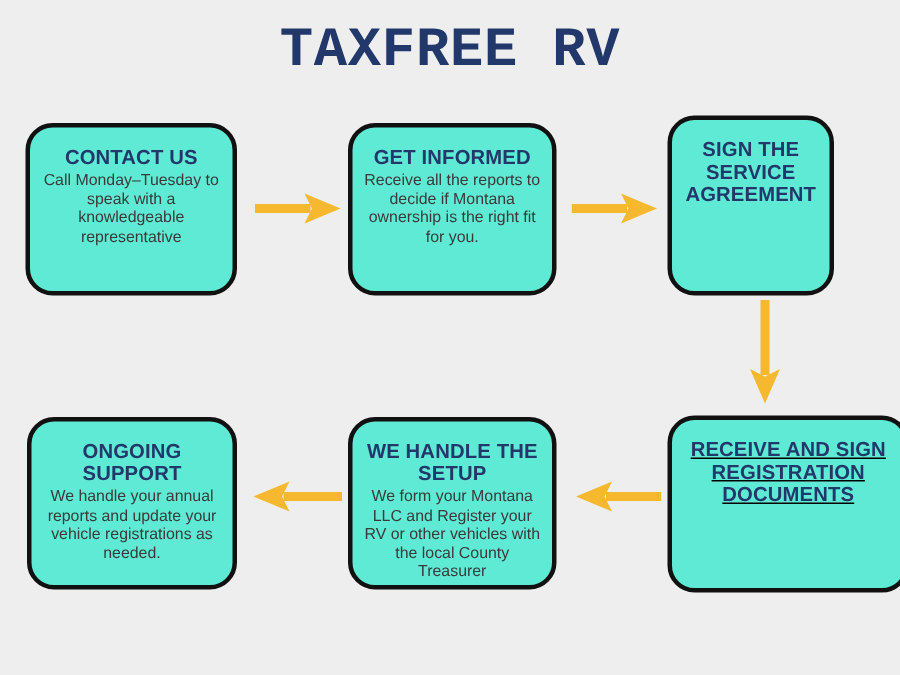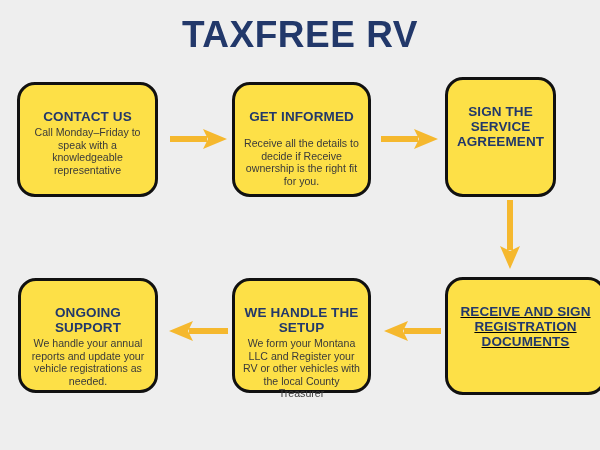--- a/index.html
+++ b/index.html
@@ -22,34 +22,34 @@
   .page-title {
     position: absolute;
     left: 0;
     top: 16px;
     width: 600px;
     text-align: center;
     font-size: 37px;
     font-weight: bold;
     letter-spacing: 0.5px;
     color: #22386a;
-    font-family: Liberation Sans, sans-serif;
+    font-family: Liberation Mono, monospace;
     line-height: 1;
   }
   .step-box {
     position: absolute;
     box-sizing: border-box;
-    background: #fde047;
+    background: #5eead4;
     border: 3.5px solid #111111;
     border-radius: 18px;
     display: flex;
     flex-direction: column;
     align-items: center;
     justify-content: flex-start;
-    padding: 24px 6px 8px 6px;
+    padding: 12px 6px 8px 6px;
     text-align: center;
   }
   .step-heading {
     color: #22386a;
     font-weight: bold;
     font-size: 13.5px;
     line-height: 1.12;
     letter-spacing: 0.1px;
     margin: 0 0 2px 0;
     text-align: center;
@@ -57,21 +57,21 @@
   .step-body {
     color: #3a3a3a;
     font-size: 10.6px;
     line-height: 1.18;
     margin: 0;
     text-align: center;
   }
 
   
   #box-contact-us      { left: 17px;  top: 82px;  width: 141px; height: 115px; }
-  #box-get-informed    { left: 232px; top: 82px;  width: 139px; height: 115px; gap: 11px; }
+  #box-get-informed    { left: 232px; top: 82px;  width: 139px; height: 115px; }
   #box-sign-agreement  { left: 445px; top: 77px;  width: 111px; height: 120px; }
   #box-receive-sign    { left: 445px; top: 277px; width: 161px; height: 118px; text-decoration: underline; }
   #box-we-handle       { left: 232px; top: 278px; width: 139px; height: 115px; }
   #box-ongoing-support { left: 18px;  top: 278px; width: 140px; height: 115px; }
 
   
   .arrow {
     position: absolute;
   }
   #arrow-contact-to-informed { left: 170px; top: 126px; }
@@ -82,26 +82,26 @@
 </style>
 </head>
 <body>
 
 <div id="canvas">
 
   <div class="page-title">TAXFREE RV</div>
 
   <div class="step-box" id="box-contact-us">
     <div class="step-heading">CONTACT US</div>
-    <div class="step-body">Call Monday–Friday to speak with a knowledgeable representative</div>
+    <div class="step-body">Call Monday–Tuesday to speak with a knowledgeable representative</div>
   </div>
 
   <div class="step-box" id="box-get-informed">
     <div class="step-heading">GET INFORMED</div>
-    <div class="step-body">Receive all the details to decide if Receive ownership is the right fit for you.</div>
+    <div class="step-body">Receive all the reports to decide if Montana ownership is the right fit for you.</div>
   </div>
 
   <div class="step-box" id="box-sign-agreement">
     <div class="step-heading">SIGN THE SERVICE AGREEMENT</div>
   </div>
 
   <div class="step-box" id="box-receive-sign">
     <div class="step-heading">RECEIVE AND SIGN REGISTRATION DOCUMENTS</div>
   </div>
 

